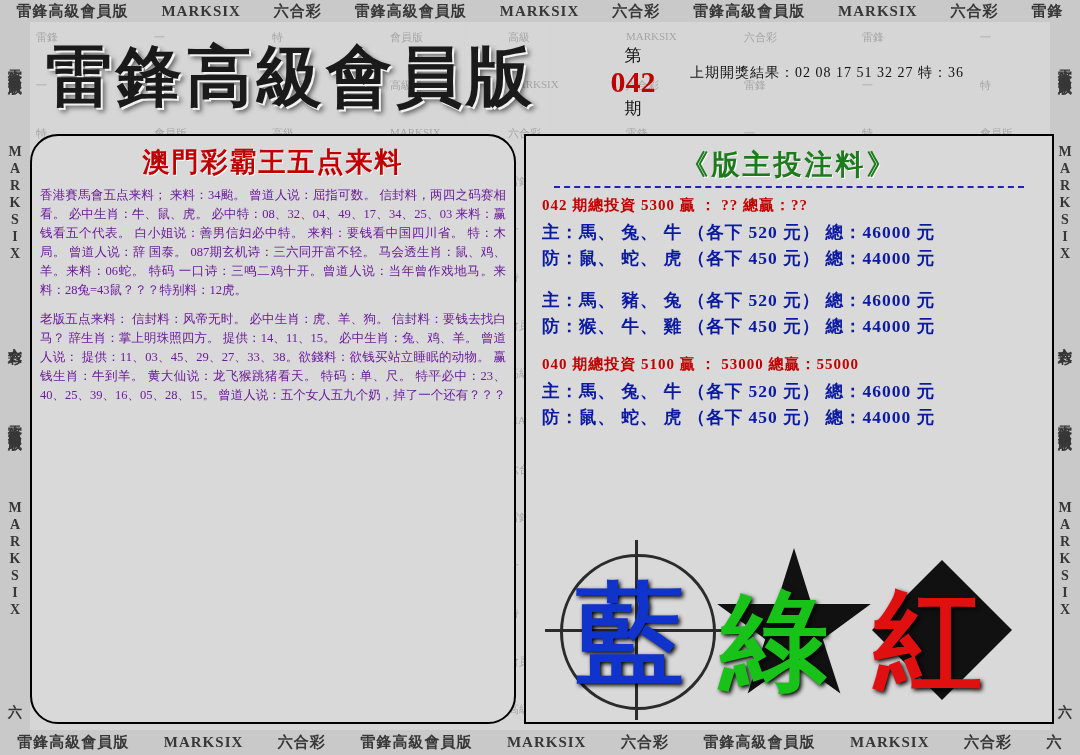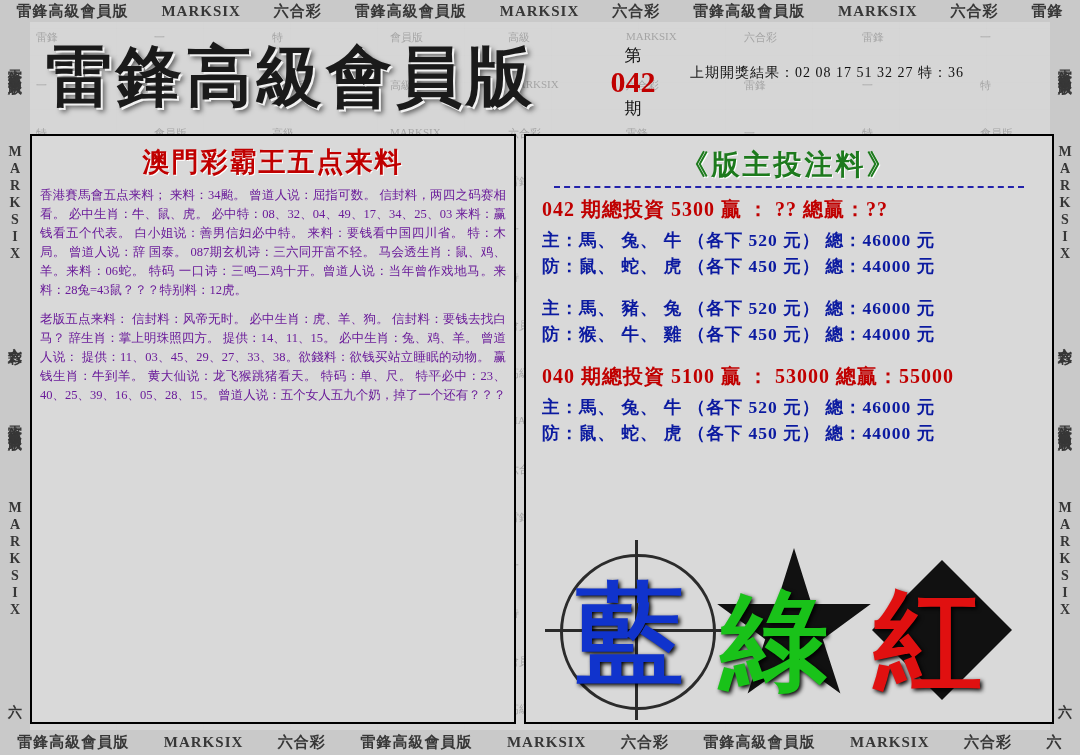--- a/index.html
+++ b/index.html
@@ -66,21 +66,21 @@
   #issue-label-1{font-size:17px;color:#111;}
   #issue-num{font-size:30px;color:#c00000;font-weight:bold;line-height:30px;}
   #issue-label-2{font-size:17px;color:#111;}
   #last-result{
     position:absolute;left:660px;top:42px;font-size:14px;color:#111;
     font-family:"Liberation Serif",serif;letter-spacing:1px;
   }
 
   
   .panel{position:absolute;background:#d9d9d9;border:2px solid #000;}
-  #left-panel{left:30px;top:134px;width:482px;height:586px;}
+  #left-panel{left:30px;top:134px;width:482px;height:586px;border-radius:28px;}
   #right-panel{left:524px;top:134px;width:526px;height:586px;}
 
   #left-title{
     text-align:center;color:#c00000;font-weight:bold;
     font-family:"Liberation Serif","DejaVu Serif",serif;
     font-size:27px;letter-spacing:2px;margin:8px 0 6px 0;
     text-shadow:1px 1px 0 #fff;
   }
   .para{
     color:#6a1b9a;
@@ -95,21 +95,21 @@
     text-align:center;color:#1d7a1d;font-weight:bold;
     font-family:"Liberation Serif","DejaVu Serif",serif;
     font-size:28px;letter-spacing:3px;margin:10px 0 2px 0;
     text-shadow:1px 1px 0 #fff;
   }
   #right-rule{
     width:470px;margin:2px auto 8px auto;border-top:2px dashed #2222aa;height:0;
   }
   .blk{margin:0 0 16px 0;padding:0 16px;position:relative;z-index:2;}
   .blk-head{
-    color:#c00000;font-weight:bold;font-size:20px;
+    color:#c00000;font-weight:bold;font-size:15px;
     font-family:"Liberation Serif",serif;letter-spacing:1px;margin-bottom:4px;
   }
   .blk-line{
     color:#0b1aa0;font-weight:bold;font-size:17.5px;
     font-family:"Liberation Serif",serif;letter-spacing:1px;line-height:26px;
   }
 
   
   #art{position:absolute;left:524px;top:540px;width:526px;height:180px;overflow:hidden;}
   .art-char{

